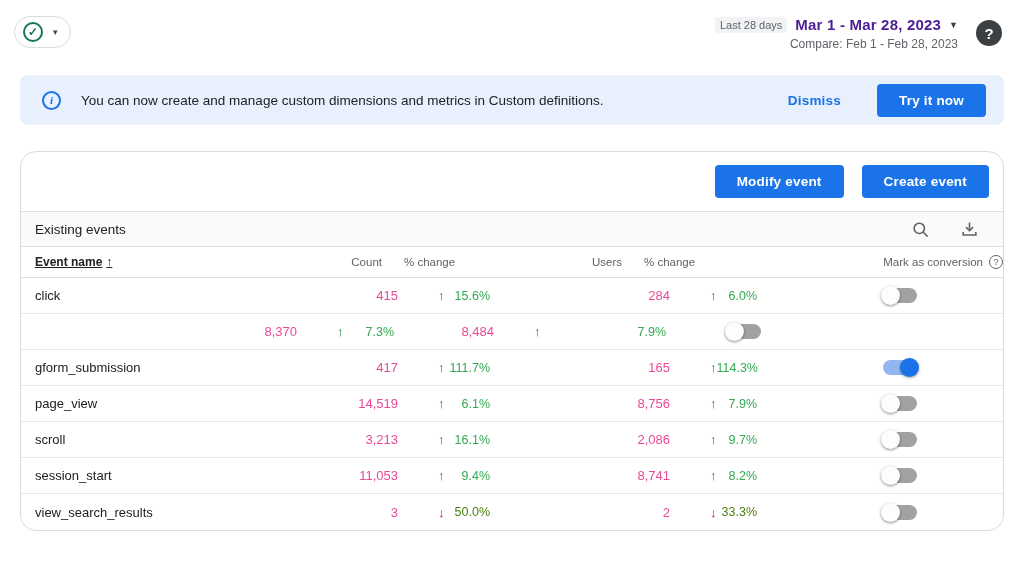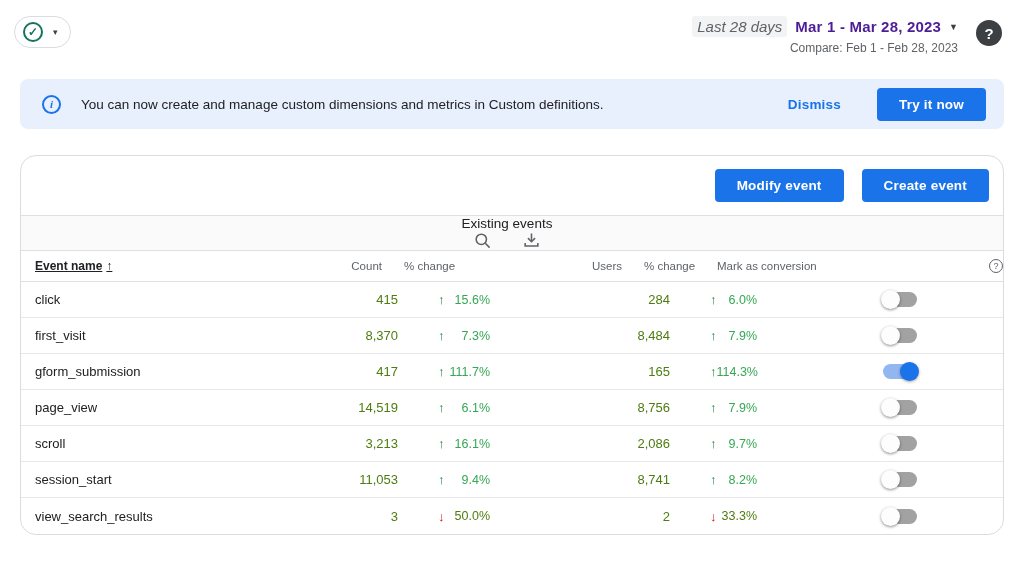--- a/index.html
+++ b/index.html
@@ -6,54 +6,54 @@
   html,body { width:1024px; height:570px; background:#fff; font-family:"Liberation Sans", sans-serif; color:#202124; overflow:hidden; }
 
   
   .topbar { display:flex; justify-content:space-between; align-items:flex-start; padding:16px 22px 10px 14px; }
   .scope-btn { display:flex; align-items:center; gap:10px; border:1px solid #dadce0; border-radius:17px; padding:5px 12px 5px 8px; background:#fff; cursor:pointer; }
   .check-circle { width:20px; height:20px; border:2px solid #17735a; border-radius:50%; display:flex; align-items:center; justify-content:center; color:#17735a; font-size:12px; font-weight:bold; }
   .caret { font-size:9px; color:#3c4043; }
   .topbar-right { display:flex; align-items:flex-start; gap:18px; }
   .date-block { text-align:right; }
   .date-line1 { display:flex; align-items:center; justify-content:flex-end; gap:8px; }
-  .date-badge { font-size:15px; color:#5f6368; background:#f1f3f4; padding:2px 5px; border-radius:3px;font-style:italic; }
+  .date-badge { font-size:11px; color:#5f6368; background:#f1f3f4; padding:2px 5px; border-radius:3px; }
   .date-primary { font-size:15px; font-weight:bold; color:#4c1d95; letter-spacing:.2px; }
   .date-compare { font-size:12px; color:#5f6368; margin-top:4px; }
   .help-circle { width:26px; height:26px; border-radius:50%; background:#3c4043; color:#fff; font-size:15px; font-weight:bold; display:flex; align-items:center; justify-content:center; margin-top:4px; cursor:pointer; }
 
   
   .banner { margin:14px 20px 0 20px; background:#e8f0fe; border-radius:8px; height:50px; display:flex; align-items:center; padding:0 18px 0 22px; }
   .info-circle { width:19px; height:19px; min-width:19px; border:2px solid #1a73e8; border-radius:50%; color:#1a73e8; font-size:11px; font-style:italic; font-weight:bold; font-family:"Liberation Serif", serif; display:flex; align-items:center; justify-content:center; }
   .banner-msg { font-size:13.5px; color:#202124; margin-left:20px; flex:1; }
   .dismiss-link { color:#1a73e8; font-size:13.5px; font-weight:bold; letter-spacing:.2px; margin-right:36px; cursor:pointer; background:none; border:none; font-family:inherit; }
   .btn-primary { background:#1a73e8; color:#fff; border:none; border-radius:4px; font-size:13.5px; font-weight:bold; letter-spacing:.2px; padding:9px 22px; cursor:pointer; font-family:inherit; }
 
   
   .card { margin:26px 20px 0 20px; border:1px solid #dadce0; border-radius:16px; background:#fff; overflow:hidden; }
   .card-actions { display:flex; justify-content:flex-end; gap:18px; padding:13px 14px; }
-  .toolbar { display:flex; justify-content:space-between; align-items:center; background:#fafafa; border-top:1px solid #e0e0e0; border-bottom:1px solid #e0e0e0; height:36px; padding:0 24px 0 14px;flex-direction:column; }
+  .toolbar { display:flex; justify-content:space-between; align-items:center; background:#fafafa; border-top:1px solid #e0e0e0; border-bottom:1px solid #e0e0e0; height:36px; padding:0 24px 0 14px; }
   .toolbar-title { font-size:13.5px; color:#202124; }
   .toolbar-icons { display:flex; align-items:center; gap:30px; }
   .icon-btn { background:none; border:none; cursor:pointer; padding:0; display:flex; color:#5f6368; }
 
   
   .tbl-grid { display:grid; grid-template-columns:296px 85px 80px 160px 75px 1fr; align-items:center; }
   .thead { height:31px; border-bottom:1px solid #e0e0e0; font-size:11.5px; color:#5f6368; }
   .th-name { padding-left:14px; font-weight:bold; color:#202124; font-size:12px; display:flex; align-items:center; gap:4px; cursor:pointer;text-decoration:underline; }
   .sort-arrow { font-size:12px; color:#202124; }
   .th-num { text-align:right; padding-right:20px; }
   .th-chg { text-align:left; padding-left:2px; }
-  .th-conv { display:flex; align-items:center; justify-content:space-between; gap:6px; }
+  .th-conv { display:flex; align-items:center; justify-content:flex-end; gap:6px; }
   .q-circle { width:14px; height:14px; border:1px solid #5f6368; border-radius:50%; font-size:9px; color:#5f6368; display:flex; align-items:center; justify-content:center; }
 
   .trow { height:36px; border-bottom:1px solid #e8e8e8; font-size:13px;gap:16px; }
   .trow:last-child { border-bottom:none; }
   .td-name { padding-left:14px; color:#202124; }
-  .td-num { text-align:right; padding-right:20px; color:#4d7c0f; }
+  .td-num { text-align:right; padding-right:20px; color:#ec4899; }
   .td-chg { display:flex; align-items:center; padding-left:4px; }
   .chg-arrow { width:16px; font-size:13px; font-weight:bold; }
   .chg-val { flex:1; text-align:right; padding-right:24px; font-size:12.5px; }
   .up .chg-arrow { color:#188038; }
   .up .chg-val { color:#34a853; }
   .down .chg-arrow { color:#c5221f; }
   .down .chg-val { color:#4d7c0f; }
   .td-conv { display:flex; justify-content:center; }
 
   
@@ -143,21 +143,20 @@
           <div class="chg-arrow">↑</div>
           <div class="chg-val">6.0%</div>
         </div>
         <div class="td-conv">
           <div class="toggle">
             <div class="knob"></div>
           </div>
         </div>
       </div>
       <div class="tbl-grid trow">
-        <div class="td-name">first_visit</div>
         <div class="td-num">8,370</div>
         <div class="td-chg up">
           <div class="chg-arrow">↑</div>
           <div class="chg-val">7.3%</div>
         </div>
         <div class="td-num">8,484</div>
         <div class="td-chg up">
           <div class="chg-arrow">↑</div>
           <div class="chg-val">7.9%</div>
         </div>

